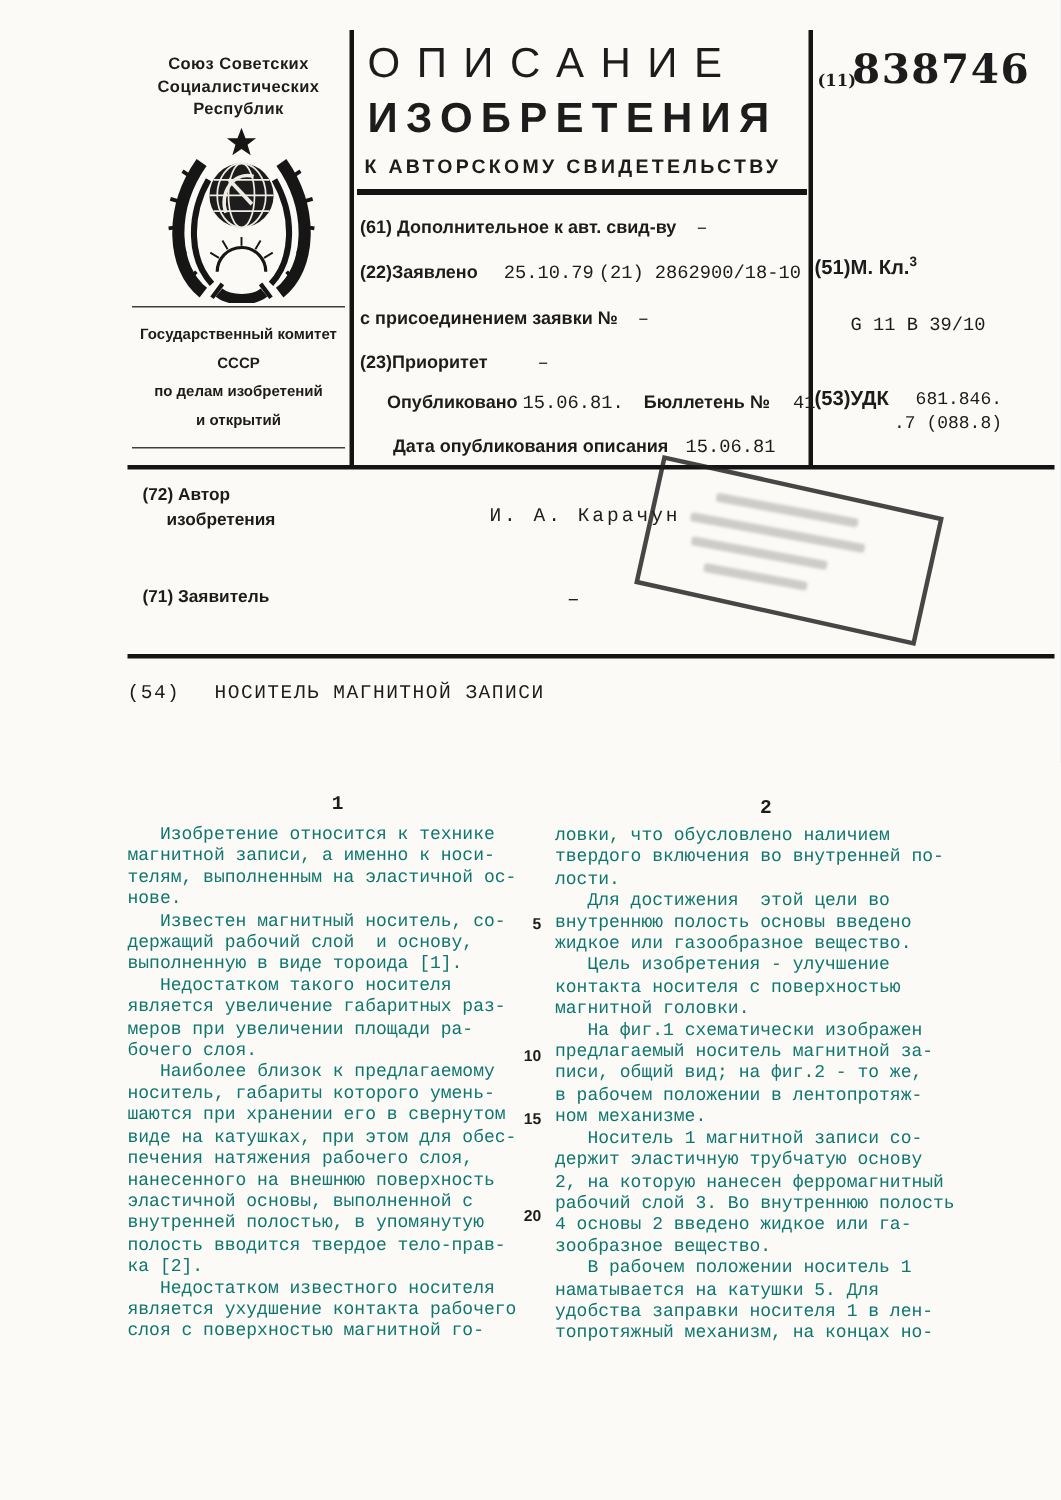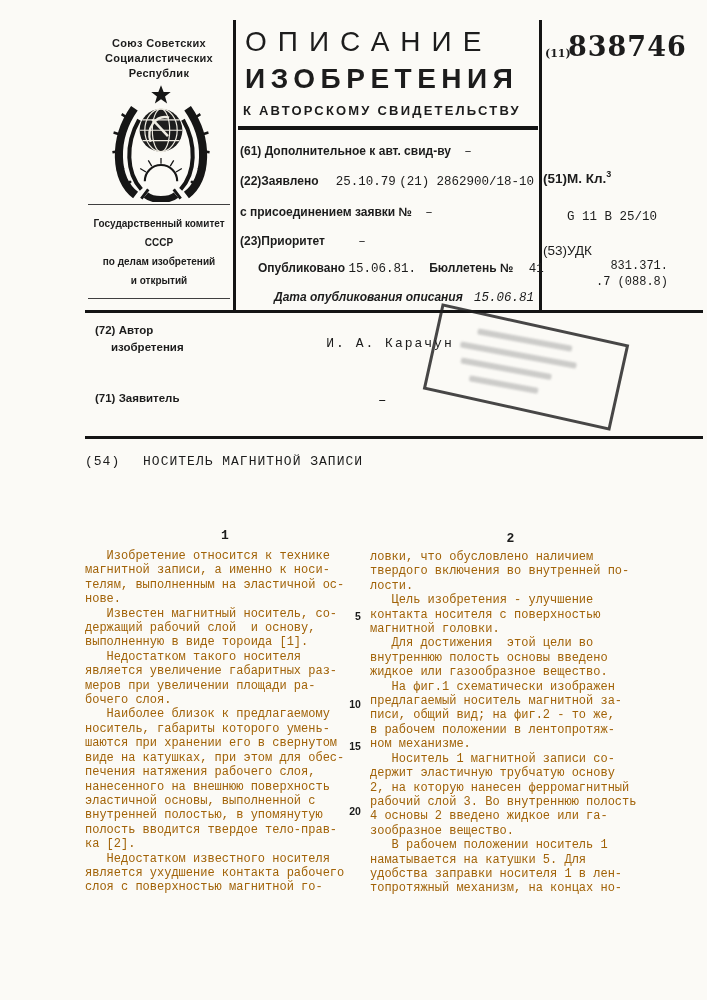--- a/index.html
+++ b/index.html
@@ -35,40 +35,40 @@
   .pubcode{left:545px;top:47px;font-size:11px;font-weight:bold;}
   .pubnum{left:568px;top:31px;font-size:27px;font-weight:bold;letter-spacing:1px;}
 
   .frow{font-size:12px;}
   .flabel{font-weight:bold;}
   .fval{font-family:"Liberation Mono","DejaVu Sans Mono",monospace;font-size:12.5px;}
 
   .f51{left:543px;top:169px;font-size:13.5px;font-weight:bold;}
   .f51 sup{font-size:9px;}
   .f51class{left:567px;top:210px;font-size:12.5px;}
-  .f53label{left:543px;top:243px;font-size:13.5px;font-weight:normal;}
+  .f53label{left:543px;top:258px;font-size:13.5px;font-weight:bold;}
   .f53val{left:596px;top:258px;font-size:12px;line-height:16px;}
 
   .author-label{left:95px;top:322px;font-size:11.5px;font-weight:bold;line-height:17px;}
   .author-val{left:305px;top:336px;width:170px;text-align:center;font-size:13px;letter-spacing:2px;}
   .applicant-label{left:95px;top:392px;font-size:11.5px;font-weight:bold;}
   .applicant-val{left:378px;top:392px;font-size:14px;}
 
   .stamp{left:430px;top:323px;width:186px;height:82px;border:3px solid rgba(30,30,30,.82);
     transform:rotate(12.5deg);}
   .stamp .sline{position:absolute;background:#8d8d8d;opacity:.42;filter:blur(1px);height:6px;border-radius:2px;}
 
   .title54{left:85px;top:454px;width:545px;text-align:left;font-size:13px;letter-spacing:1px;}
   .title54 .t-text{margin-left:14px;}
 
   .colnum{font-size:13px;font-weight:bold;}
   .colnum1{left:85px;top:528px;width:280px;text-align:center;}
   .colnum2{left:368px;top:531px;width:285px;text-align:center;}
 
-  .bodycol{font-size:12px;line-height:14.4px;color:#a16207;}
+  .bodycol{font-size:12px;line-height:14.4px;color:#0f766e;}
   .leftcol{left:85px;top:549px;width:282px;}
   .rightcol{left:370px;top:550px;width:288px;}
   .bodycol p{margin:0;white-space:pre-wrap;}
 
   .linenum{font-size:10.5px;font-weight:bold;width:18px;text-align:center;}
   .ln5{left:349px;top:610px;}
   .ln10{left:346px;top:682px;margin-top:16px;}
   .ln15{left:346px;top:740px;}
   .ln20{left:346px;top:805px;}
 </style>
@@ -142,31 +142,31 @@
   <div class="abs frow" style="left:240px;top:234px;">
     <span class="flabel">(23)Приоритет</span>
     <span class="fval" style="margin-left:30px;">–</span>
   </div>
   <div class="abs frow" style="left:258px;top:261px;">
     <span class="flabel">Опубликовано</span>
     <span class="fval">15.06.81.</span>
     <span class="flabel" style="margin-left:10px;">Бюллетень №</span>
     <span class="fval" style="margin-left:12px;">41</span>
   </div>
-  <div class="abs frow" style="left:274px;top:290px;font-style:italic;">
+  <div class="abs frow" style="left:262px;top:290px;">
     <span class="flabel">Дата опубликования описания</span>
     <span class="fval" style="margin-left:8px;">15.06.81</span>
   </div>
 
   <div class="abs f51">
     <span>(51)М. Кл.</span><sup>3</sup>
   </div>
-  <div class="abs f51class mono">G 11 B 25/10</div>
+  <div class="abs f51class mono">G 11 B 39/10</div>
   <div class="abs f53label">(53)УДК</div>
-  <div class="abs f53val mono pre">  831.371.
+  <div class="abs f53val mono pre">  681.846.
 .7 (088.8)</div>
 
   <div class="abs author-label pre">(72) Автор
      изобретения</div>
   <div class="abs author-val mono">И. А. Карачун</div>
   <div class="abs applicant-label">(71) Заявитель</div>
   <div class="abs applicant-val mono">–</div>
 
   <div class="abs stamp">
     <div class="sline" style="left:38px;top:12px;width:96px;transform:rotate(-2deg);"></div>
@@ -207,26 +207,26 @@
 ка [2].</p>
     <p>   Недостатком известного носителя
 является ухудшение контакта рабочего
 слоя с поверхностью магнитной го-</p>
   </div>
 
   <div class="abs bodycol rightcol mono">
     <p>ловки, что обусловлено наличием
 твердого включения во внутренней по-
 лости.</p>
+    <p>   Для достижения  этой цели во
+внутреннюю полость основы введено
+жидкое или газообразное вещество.</p>
     <p>   Цель изобретения - улучшение
 контакта носителя с поверхностью
 магнитной головки.</p>
-    <p>   Для достижения  этой цели во
-внутреннюю полость основы введено
-жидкое или газообразное вещество.</p>
     <p>   На фиг.1 схематически изображен
 предлагаемый носитель магнитной за-
 писи, общий вид; на фиг.2 - то же,
 в рабочем положении в лентопротяж-
 ном механизме.</p>
     <p>   Носитель 1 магнитной записи со-
 держит эластичную трубчатую основу
 2, на которую нанесен ферромагнитный
 рабочий слой 3. Во внутреннюю полость
 4 основы 2 введено жидкое или га-

